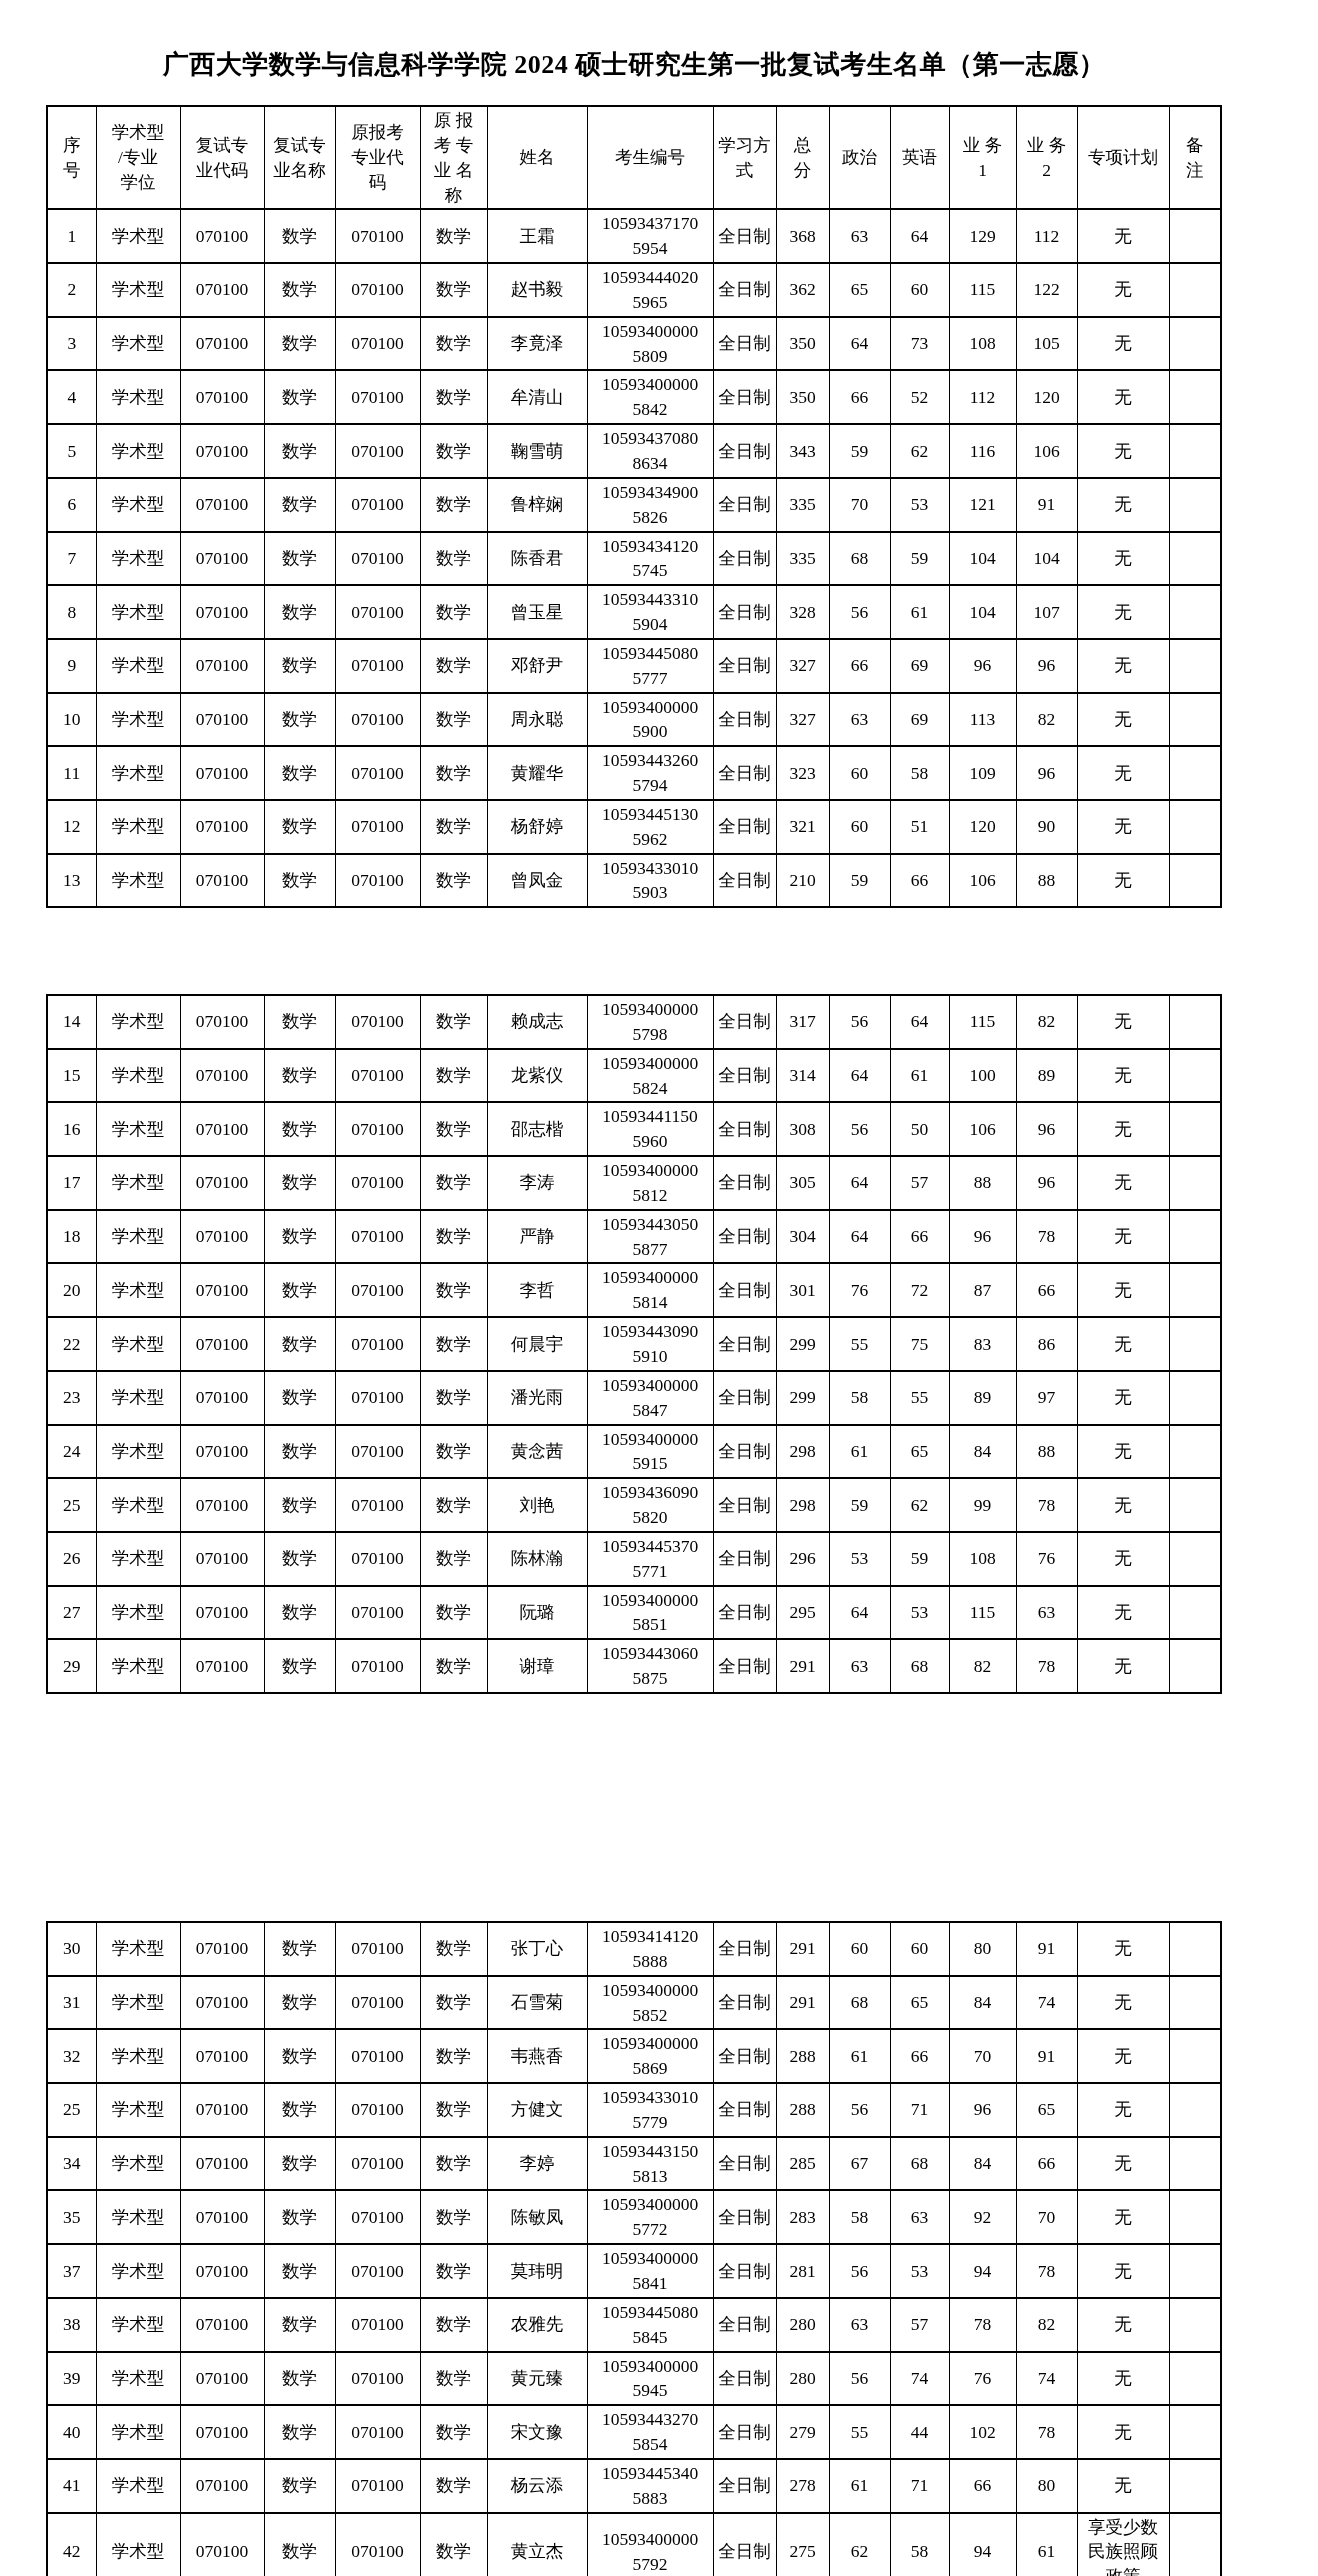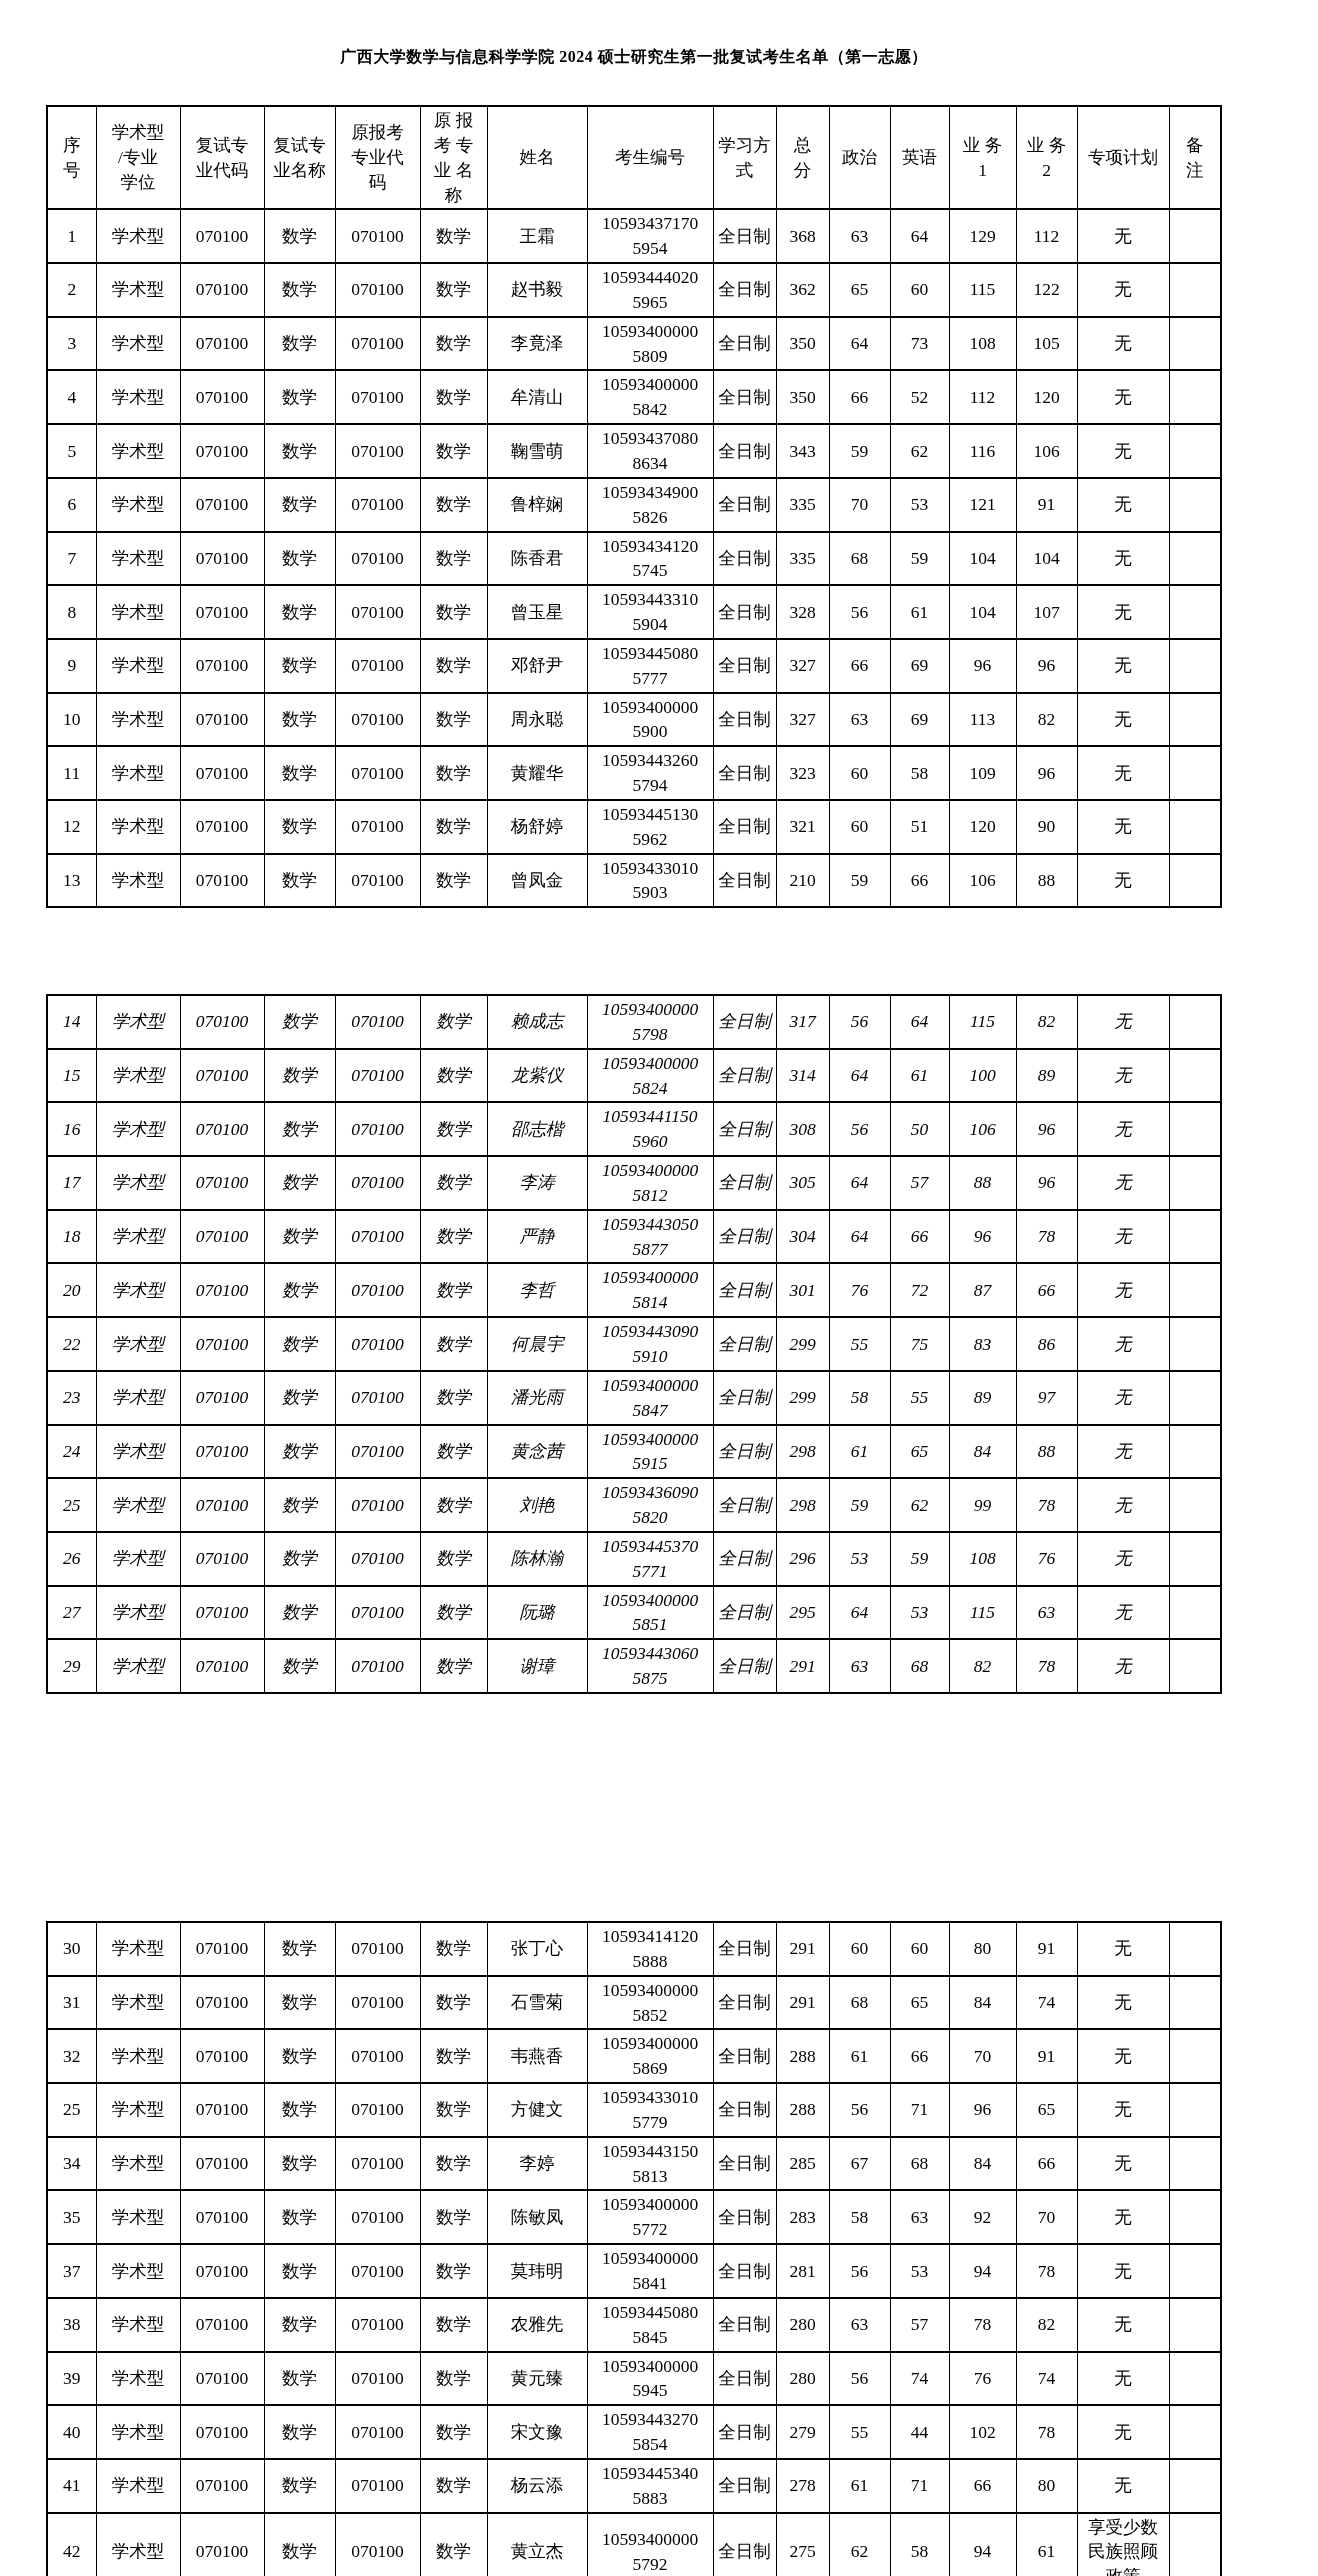--- a/index.html
+++ b/index.html
@@ -2,29 +2,29 @@
 <html style="font-size:8.2px"><head>
 <meta charset="utf-8">
 <style>
   html,body{margin:0;padding:0;}
   body{
     width:1319px;height:2798px;background:#ffffff;position:relative;
     font-family:"Liberation Serif","DejaVu Serif",serif;color:#000;
   }
   .doc-title{
     position:absolute;left:46px;top:47px;width:1176px;
-    text-align:center;font-size:16px;font-weight:bold;letter-spacing:0.5px;
+    text-align:center;font-size:26px;font-weight:bold;letter-spacing:0.5px;
   }
   table.roster{
     position:absolute;left:46px;width:1176px;
     border-collapse:collapse;table-layout:fixed;
     border:2.6px solid #000;
   }
   #section-0{top:105px;}
-  #section-1{top:994px;font-style:italic;}
+  #section-1{top:994px;}
   #section-2{top:1921px;}
   table.roster th, table.roster td{
     border:solid #000;border-width:2.1px 1px;
     font-size:17.5px;font-weight:normal;
     text-align:center;vertical-align:middle;
     padding:1px 3.1px;line-height:1.42;
     white-space:pre-line;overflow:hidden;
   }
   table.roster thead tr{height:99px;}
   table.roster tbody tr{height:50px;}

